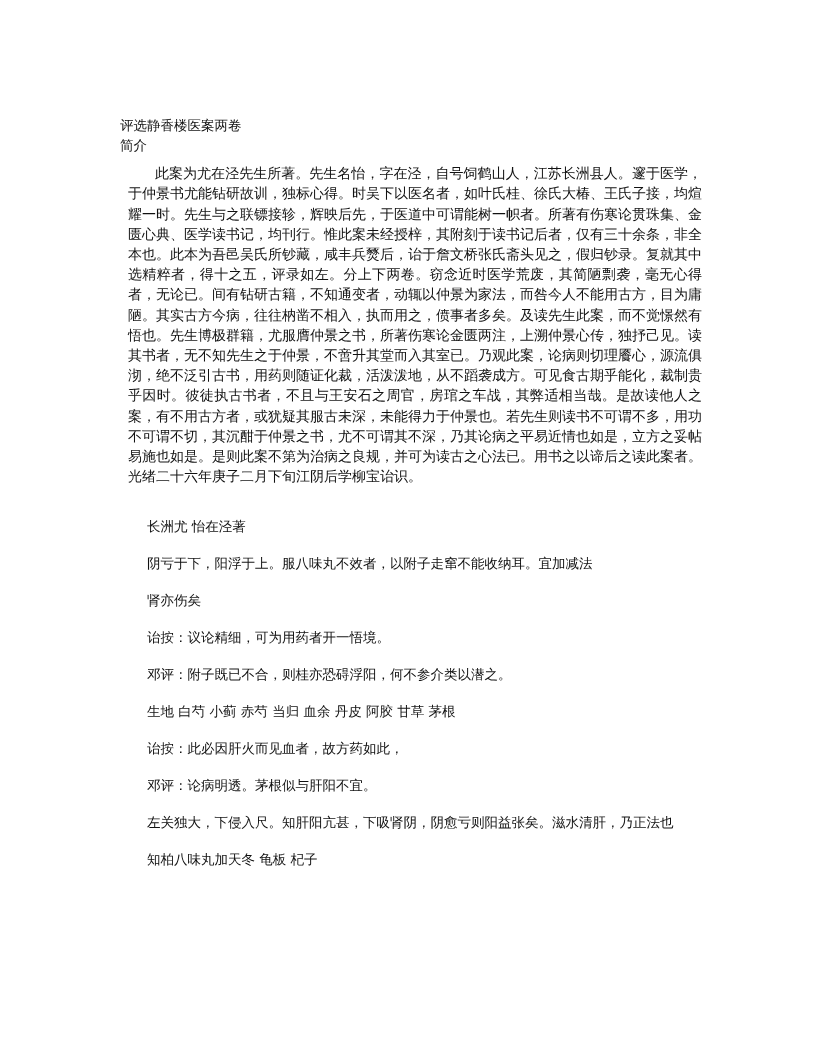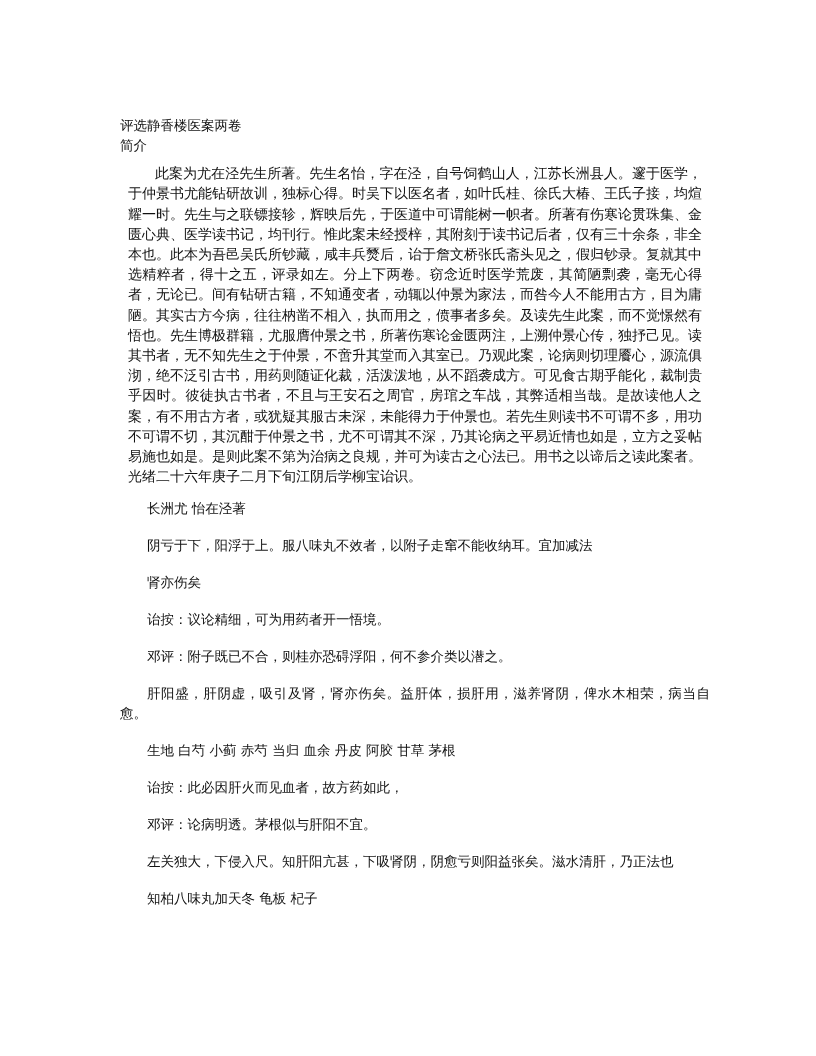--- a/index.html
+++ b/index.html
@@ -5,39 +5,38 @@
   html, body { margin: 0; padding: 0; background: #ffffff; }
   body {
     width: 816px; height: 1056px; position: relative; overflow: hidden;
     font-family: "DejaVu Serif", "Liberation Serif", serif;
     color: #111111;
   }
   .page { position: absolute; left: 120px; top: 116px; width: 590px; }
   .line { font-size: 13.5px; line-height: 19.6px; white-space: nowrap; }
   .intro-para { font-size: 14px; line-height: 20.2px; text-indent: 27px; text-align: justify; margin: 8px; }
   .section-title { font-size: 13.5px; line-height: 20px; margin-top: 23px; }
-  .entries { margin-top: 12px; }
+  .entries { margin-top: 30px; }
   .entry { font-size: 13.5px; line-height: 20px; margin: 0 0 17px 0; text-indent: 27px; text-align: justify; }
   .entry.single { white-space: nowrap; }
 </style>
 </head>
 <body>
 
 <div class="page">
   <div class="line">评选静香楼医案两卷</div>
   <div class="line">简介</div>
   <p class="intro-para">此案为尤在泾先生所著。先生名怡，字在泾，自号饲鹤山人，江苏长洲县人。邃于医学，于仲景书尤能钻研故训，独标心得。时吴下以医名者，如叶氏桂、徐氏大椿、王氏子接，均煊耀一时。先生与之联镖接轸，辉映后先，于医道中可谓能树一帜者。所著有伤寒论贯珠集、金匮心典、医学读书记，均刊行。惟此案未经授梓，其附刻于读书记后者，仅有三十余条，非全本也。此本为吾邑吴氏所钞藏，咸丰兵燹后，诒于詹文桥张氏斋头见之，假归钞录。复就其中选精粹者，得十之五，评录如左。分上下两卷。窃念近时医学荒废，其简陋剽袭，毫无心得者，无论已。间有钻研古籍，不知通变者，动辄以仲景为家法，而咎今人不能用古方，目为庸陋。其实古方今病，往往枘凿不相入，执而用之，偾事者多矣。及读先生此案，而不觉憬然有悟也。先生博极群籍，尤服膺仲景之书，所著伤寒论金匮两注，上溯仲景心传，独抒己见。读其书者，无不知先生之于仲景，不啻升其堂而入其室已。乃观此案，论病则切理餍心，源流俱沏，绝不泛引古书，用药则随证化裁，活泼泼地，从不蹈袭成方。可见食古期乎能化，裁制贵乎因时。彼徒执古书者，不且与王安石之周官，房琯之车战，其弊适相当哉。是故读他人之案，有不用古方者，或犹疑其服古未深，未能得力于仲景也。若先生则读书不可谓不多，用功不可谓不切，其沉酣于仲景之书，尤不可谓其不深，乃其论病之平易近情也如是，立方之妥帖易施也如是。是则此案不第为治病之良规，并可为读古之心法已。用书之以谛后之读此案者。光绪二十六年庚子二月下旬江阴后学柳宝诒识。</p>
 
 
   <div class="entries">
     <p class="entry single">长洲尤 怡在泾著</p>
     <p class="entry single">阴亏于下，阳浮于上。服八味丸不效者，以附子走窜不能收纳耳。宜加减法</p>
     <p class="entry single">肾亦伤矣</p>
     <p class="entry single">诒按：议论精细，可为用药者开一悟境。</p>
     <p class="entry single">邓评：附子既已不合，则桂亦恐碍浮阳，何不参介类以潜之。</p>
-    <p class="entry">肝阳盛，肝阴虚，吸引及肾，肾亦伤矣。益肝体，损肝用，滋养肾阴，俾水木相荣，病当自愈。</p>
     <p class="entry single">生地  白芍  小蓟  赤芍  当归  血余  丹皮  阿胶  甘草  茅根</p>
     <p class="entry single">诒按：此必因肝火而见血者，故方药如此，</p>
     <p class="entry single">邓评：论病明透。茅根似与肝阳不宜。</p>
     <p class="entry single">左关独大，下侵入尺。知肝阳亢甚，下吸肾阴，阴愈亏则阳益张矣。滋水清肝，乃正法也</p>
     <p class="entry single">知柏八味丸加天冬  龟板  杞子</p>
   </div>
 </div>
 
 </body></html>

